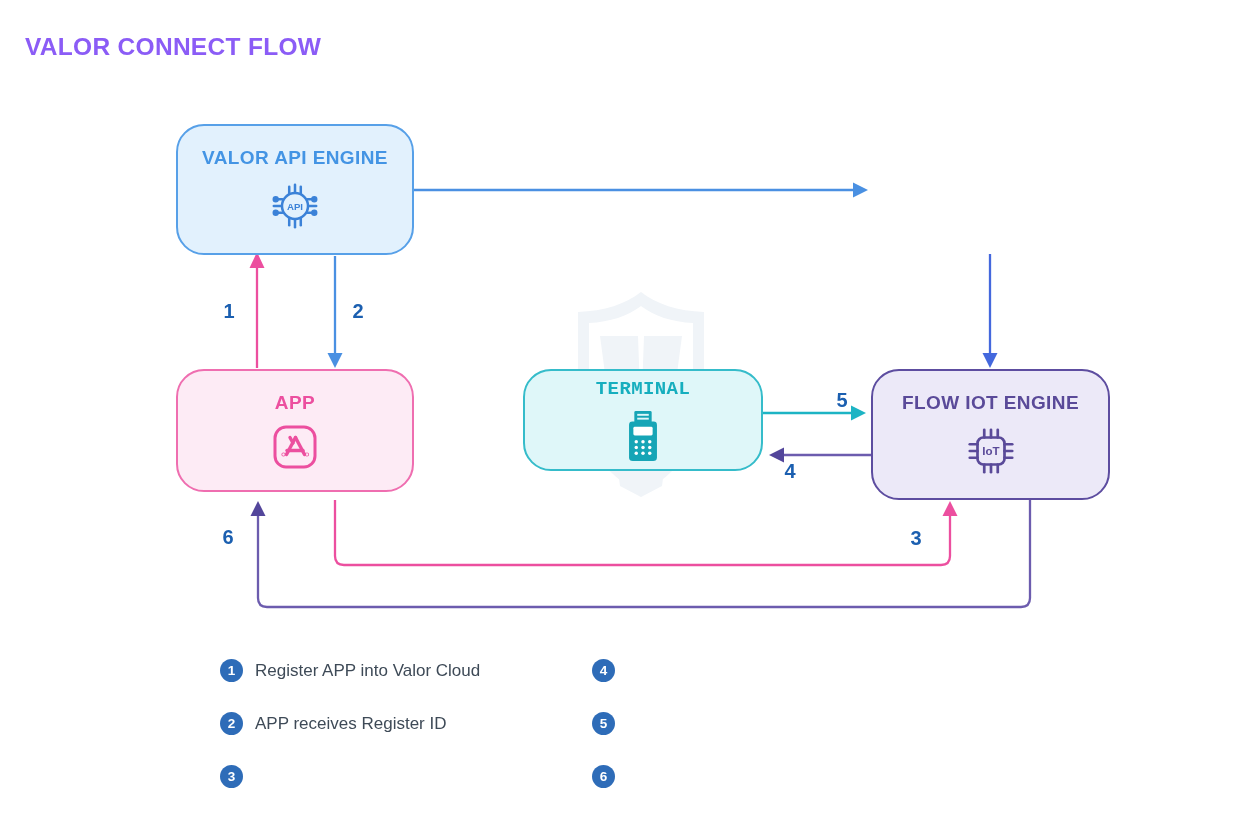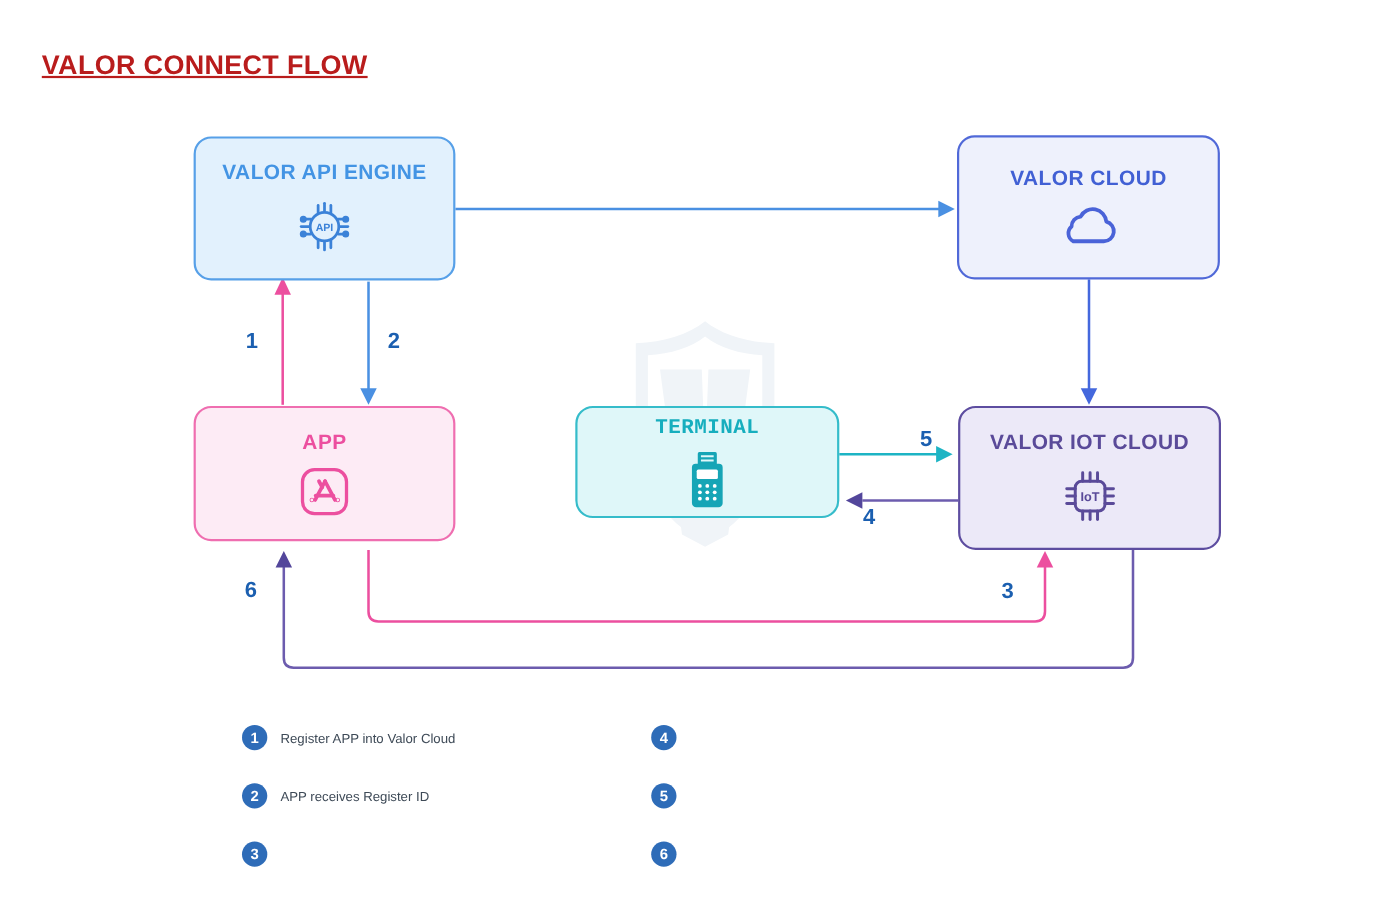--- a/index.html
+++ b/index.html
@@ -2,37 +2,37 @@
 <html><head>
 <meta charset="utf-8">
 <style>
   html,body{margin:0;padding:0;background:#ffffff;}
   .canvas{
     position:relative;width:1251px;height:834px;overflow:hidden;background:#ffffff;
     font-family:"Liberation Sans", sans-serif;
   }
   .title{
     position:absolute;left:25px;top:33px;font-size:24.5px;font-weight:700;
-    color:#b91c1c;letter-spacing:0.3px;margin:13px;text-decoration:underline;
+    color:#8b5cf6;letter-spacing:0.3px;margin:0;
   }
   .watermark{position:absolute;left:538px;top:290px;z-index:0;}
   .connectors{position:absolute;left:0;top:0;z-index:1;pointer-events:none;}
   .c-blue{stroke:#4a90e2;fill:none;stroke-width:2.3px;}
   .c-blue .head{fill:#4a90e2;stroke:none;}
   .c-blue2{stroke:#4468dd;fill:none;stroke-width:2.3px;}
   .c-blue2 .head{fill:#4468dd;stroke:none;}
   .c-pink{stroke:#ec4f9f;fill:none;stroke-width:2.3px;}
   .c-pink .head{fill:#ec4f9f;stroke:none;}
   .c-teal{stroke:#1db4c4;fill:none;stroke-width:2.3px;}
   .c-teal .head{fill:#1db4c4;stroke:none;}
   .c-purple{stroke:#6c5cae;fill:none;stroke-width:2.3px;}
   .c-purple .head{fill:#53469b;stroke:none;}
 
   .node{
-    position:absolute;z-index:2;border-radius:16px;border:2px solid;
+    position:absolute;z-index:2;border-radius:28px;border:2px solid;
     display:flex;flex-direction:column;align-items:center;justify-content:center;
     gap:10px;box-sizing:border-box;
   }
   .node .node-label{font-size:19px;font-weight:700;letter-spacing:0.4px;}
   .node-api{left:176px;top:124px;width:238px;height:131px;background:#e2f1fd;border-color:#57a0e8;}
   .node-api .node-label{color:#4394e4;}
   .node-cloud{left:870px;top:123px;width:239px;height:131px;background:#eef1fc;border-color:#5069d8;}
   .node-cloud .node-label{color:#4160d4;}
   .node-app{left:176px;top:369px;width:238px;height:123px;background:#fdebf5;border-color:#ef6eb0;}
   .node-app .node-label{color:#ec4f9f;}
@@ -46,21 +46,21 @@
     font-size:20px;font-weight:700;color:#1b5fb0;
   }
   .legend-row{
     position:absolute;z-index:2;display:flex;align-items:center;gap:12px;
   }
   .legend-badge{
     width:23px;height:23px;border-radius:50%;background:#2e6cb8;color:#ffffff;
     font-size:13.5px;font-weight:700;display:flex;align-items:center;justify-content:center;
     flex:0 0 auto;
   }
-  .legend-text{font-size:12px;color:#3e4a57;}
+  .legend-text{font-size:17px;color:#3e4a57;}
 </style>
 </head>
 <body>
 
 <div class="canvas">
 
   <h1 class="title">VALOR CONNECT FLOW</h1>
 
   <svg class="watermark" width="206" height="232" viewBox="0 0 206 232">
     <path d="M103 2 C118 14 140 21 166 22 L166 96 C166 152 138 186 103 203 C68 186 40 152 40 96 L40 22 C66 21 88 14 103 2 Z" fill="#f0f4f8"></path>
@@ -130,26 +130,20 @@
           <line x1="34" y1="48" x2="34" y2="41"></line>
         <circle cx="8" cy="21" r="2" fill="#3b82d8"></circle>
           <circle cx="8" cy="35" r="2" fill="#3b82d8"></circle>
         <circle cx="48" cy="21" r="2" fill="#3b82d8"></circle>
           <circle cx="48" cy="35" r="2" fill="#3b82d8"></circle>
       </g>
       <text x="28" y="32" text-anchor="middle" font-family="Liberation Sans, sans-serif" font-size="10" font-weight="700" fill="#3b82d8">API</text>
     </svg>
   </div>
 
-  <div class="node node-cloud">
-    <span class="node-label">VALOR CLOUD</span>
-    <svg width="62" height="42" viewBox="0 0 64 44">
-      <path d="M17 37 h29 a9.5 9.5 0 0 0 2.5 -18.7 A13 13 0 0 0 24 13.5 a9.5 9.5 0 0 0 -8.6 9.5 A8.5 8.5 0 0 0 17 37 Z" fill="none" stroke="#4a63d8" stroke-width="3.6" stroke-linejoin="round"></path>
-    </svg>
-  </div>
 
   <div class="node node-app">
     <span class="node-label">APP</span>
     <svg width="46" height="46" viewBox="0 0 46 46">
       <rect x="3" y="3" width="40" height="40" rx="11" fill="none" stroke="#ec4f9f" stroke-width="3"></rect>
       <g stroke="#ec4f9f" stroke-width="3.4" stroke-linecap="round" fill="none">
         <line x1="23.5" y1="13.5" x2="14.5" y2="30.5"></line>
         <line x1="23.5" y1="13.5" x2="32.5" y2="30.5"></line>
         <line x1="21" y1="19" x2="18" y2="13.5"></line>
         <line x1="15" y1="26.5" x2="31" y2="26.5"></line>
@@ -175,21 +169,21 @@
           <circle cx="20" cy="39" r="1.8"></circle>
           <circle cx="27" cy="39" r="1.8"></circle>
         <circle cx="13" cy="45" r="1.8"></circle>
           <circle cx="20" cy="45" r="1.8"></circle>
           <circle cx="27" cy="45" r="1.8"></circle>
       </g>
     </svg>
   </div>
 
   <div class="node node-iot">
-    <span class="node-label">VALOR IOT CLOUD</span>
+    <span class="node-label">FLOW IOT ENGINE</span>
     <svg width="54" height="54" viewBox="0 0 56 56">
       <g stroke="#5a4a99" stroke-width="2.8" fill="none" stroke-linecap="round">
         <rect x="14" y="14" width="28" height="28" rx="6"></rect>
         <line x1="21" y1="6" x2="21" y2="14"></line>
           <line x1="28" y1="6" x2="28" y2="14"></line>
           <line x1="35" y1="6" x2="35" y2="14"></line>
         <line x1="21" y1="50" x2="21" y2="42"></line>
           <line x1="28" y1="50" x2="28" y2="42"></line>
           <line x1="35" y1="50" x2="35" y2="42"></line>
         <line x1="6" y1="21" x2="14" y2="21"></line>

